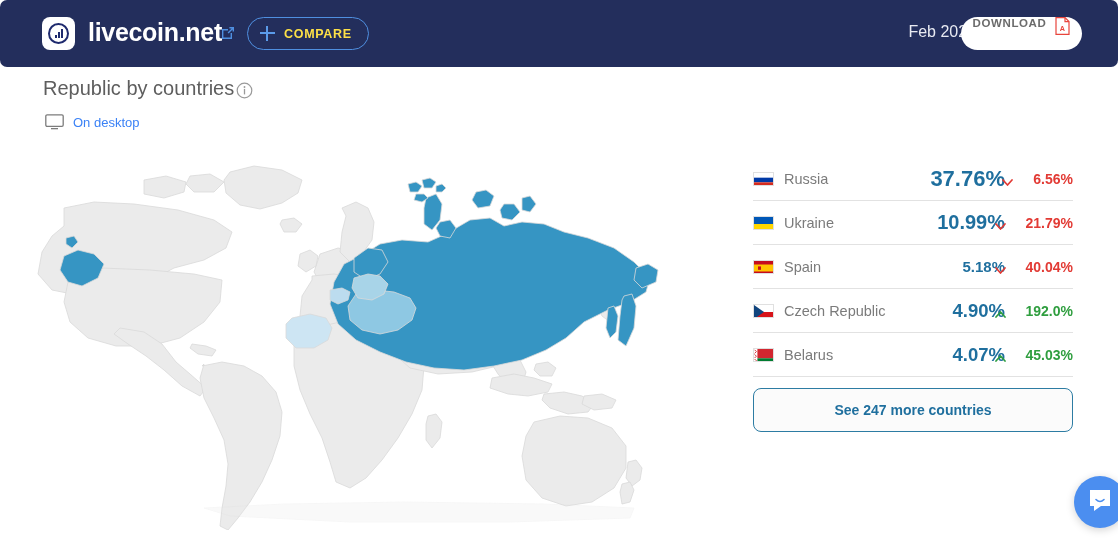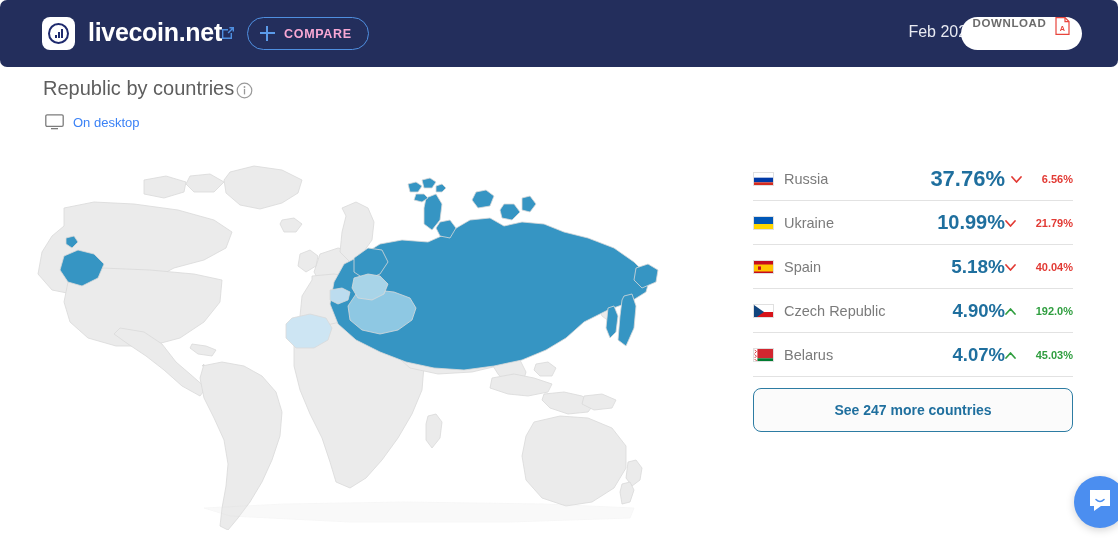--- a/index.html
+++ b/index.html
@@ -53,21 +53,21 @@
   }
   .plus-icon {
     position: relative; width: 15px; height: 15px; flex: 0 0 15px;
   }
   .plus-icon::before, .plus-icon::after {
     content: ""; position: absolute; background: #5b9bea;
   }
   .plus-icon::before { left: 6px; top: 0; width: 2.4px; height: 15px; }
   .plus-icon::after  { top: 6px; left: 0; height: 2.4px; width: 15px; }
   .compare-label {
-    font-size: 12.5px; font-weight: bold; color: #f9a8d4; letter-spacing: 0.7px;
+    font-size: 12.5px; font-weight: bold; color: #fde047; letter-spacing: 0.7px;
   }
 
   .date-label {
     position: absolute; right: 142px; top: 23px;
     font-size: 16px; color: #e8eaf2;
   }
   .download-btn {
     position: absolute; right: 36px; top: 17px;
     width: 121px; height: 33px;
     background: #ffffff; border-radius: 17px;
@@ -122,21 +122,21 @@
   .cname {
     font-size: 14.5px; color: #7b7b7b; flex: 1 1 auto;
     white-space: nowrap;
   }
   .pct {
     color: #1f6f9e; font-weight: bold; text-align: right;
     margin-right: 12px; white-space: nowrap;
   }
   .delta {
     width: 56px; display: flex; align-items: center; justify-content: flex-end;
-    gap: 20px; font-size: 11px; font-weight: bold; white-space: nowrap;
+    gap: 20px; font-size: 14px; font-weight: bold; white-space: nowrap;
   }
   .delta.down { color: #e23a34; }
   .delta.up   { color: #2f9e3f; }
   .arrow { width: 11px; height: 9px; flex: 0 0 11px; }
 
   .see-more {
     position: absolute; left: 753px; top: 388px;
     width: 320px; height: 44px;
     border: 1px solid #2d7ca3; border-radius: 8px;
     background: #fbfbfb;
@@ -365,21 +365,21 @@
 
   <div class="row">
     <span class="flag">
       <svg viewBox="0 0 21 14" width="21" height="14">
         <rect width="21" height="14" fill="#c60b1e"></rect>
         <rect y="3.5" width="21" height="7" fill="#ffc400"></rect>
         <rect x="4" y="5.4" width="3" height="3.4" fill="#c60b1e"></rect>
       </svg>
     </span>
     <span class="cname">Spain</span>
-    <span class="pct" style="font-size:19px">5.18%</span>
+    <span class="pct" style="font-size:15px">5.18%</span>
     <span class="delta down">
       <span class="arrow">
         <svg viewBox="0 0 11 9" width="11" height="9">
             <path d="M1 2 L5.5 7 L10 2" fill="none" stroke="#e23a34" stroke-width="1.7" stroke-linecap="round" stroke-linejoin="round"></path>
           </svg>
       </span>
       <span>40.04%</span>
     </span>
   </div>
 

